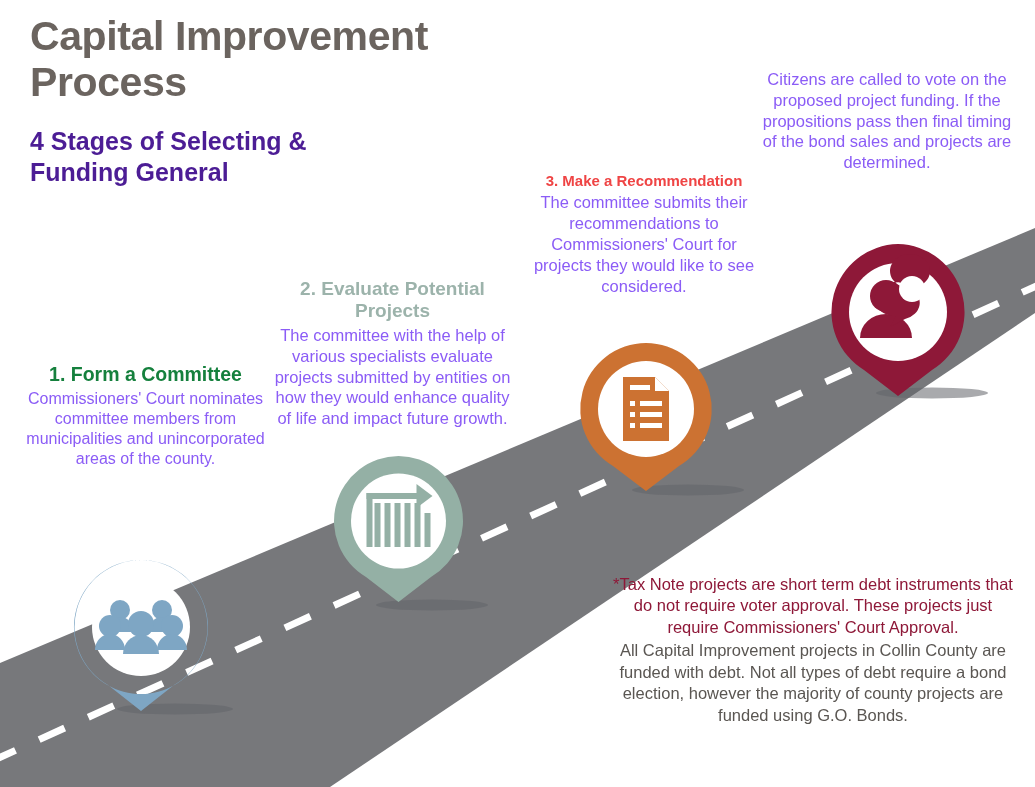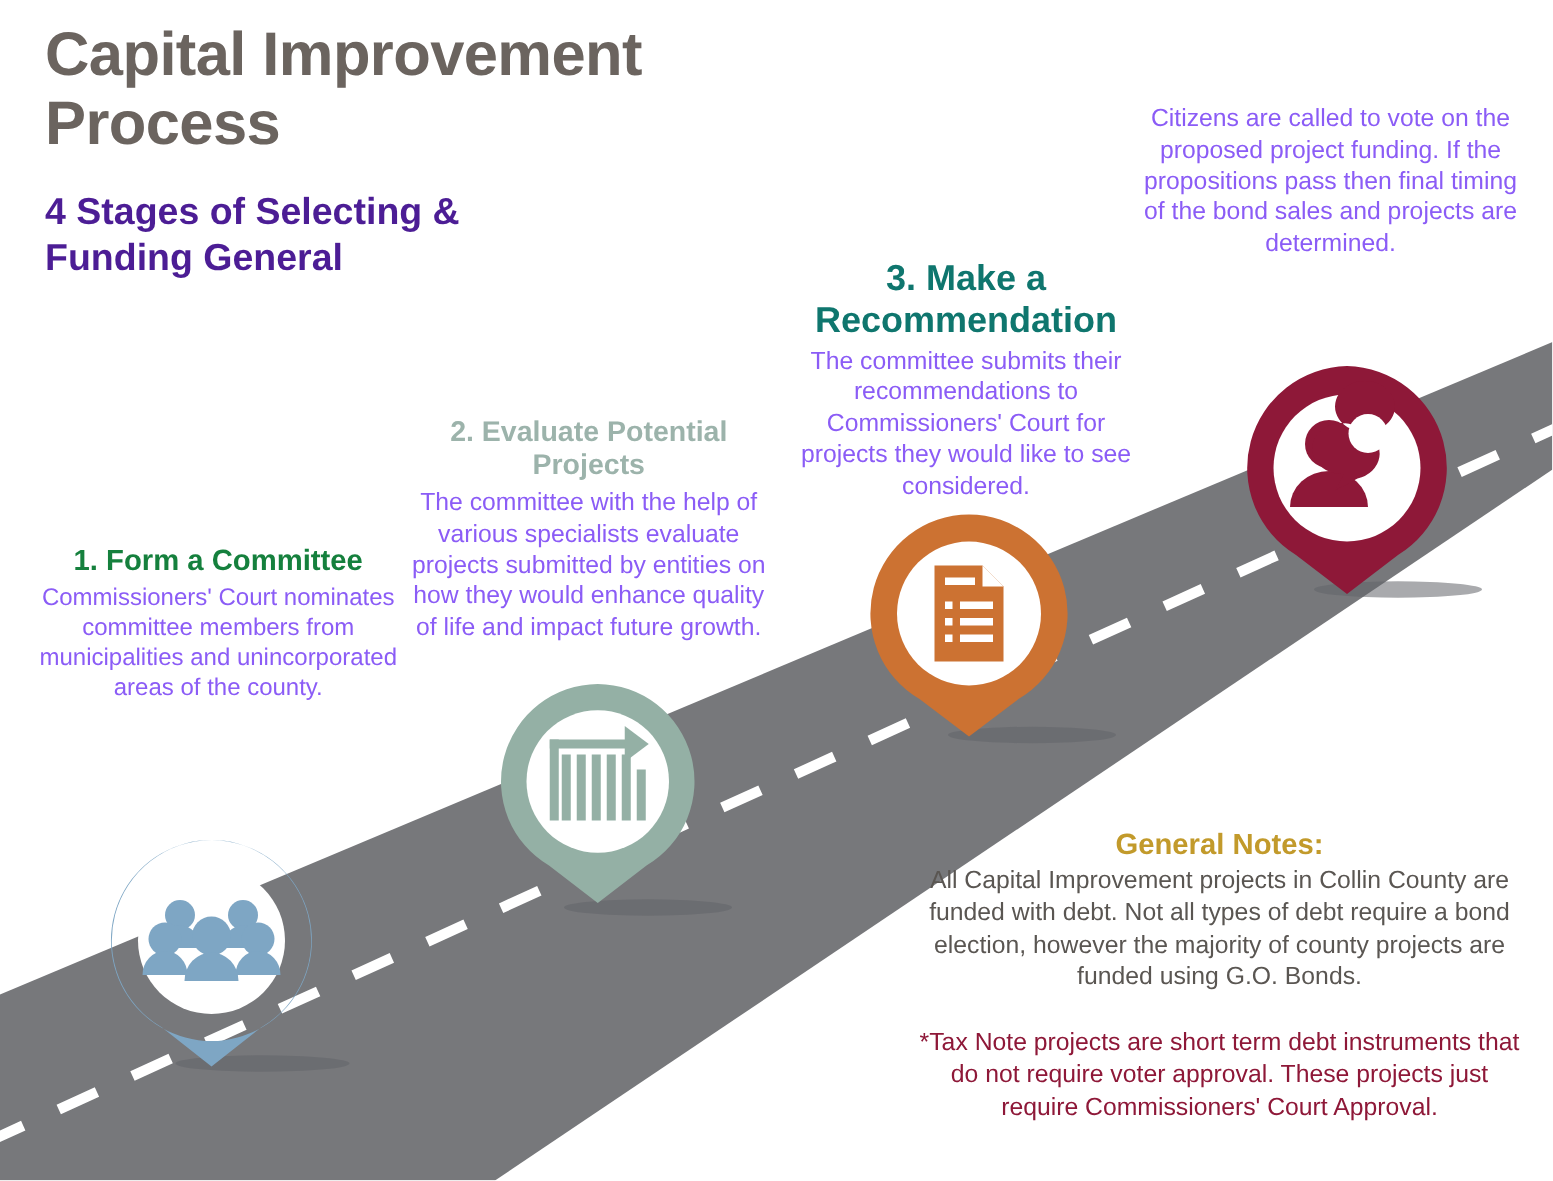--- a/index.html
+++ b/index.html
@@ -40,21 +40,21 @@
 
   #stage1-text { left: 24px;  top: 363px; width: 243px; }
   #stage1-text .stage-heading { font-size: 19.5px; color: #15803d; }
   #stage1-text .stage-body { font-size: 16px; }
 
   #stage2-text { left: 267px; top: 278px; width: 251px; }
   #stage2-text .stage-heading { font-size: 19px; color: #9CB3AB; }
   #stage2-text .stage-body { font-size: 16.5px; }
 
   #stage3-text { left: 533px; top: 172px; width: 222px; }
-  #stage3-text .stage-heading { font-size: 24px; color: #0f766e; }
+  #stage3-text .stage-heading { font-size: 15px; color: #ef4444; }
   #stage3-text .stage-body { font-size: 16.5px; }
 
   #stage4-text { left: 757px; top: 66px; width: 260px; }
   #stage4-text .stage-heading { font-size: 19.5px; color: #8E1838; }
   #stage4-text .stage-body { font-size: 16.5px; }
 
   
   .pin { position: absolute; z-index: 7; }
   .pin svg { display: block; overflow: visible; }
 
@@ -193,18 +193,17 @@
         <path d="M-38 26 a26 24 0 0 1 52 0 z"></path>
 
         <path d="M12 -24 a20 17 0 1 1 0.01 0 Z
                  M12 -24 a20 17 0 1 0 -14 28 l-6 11 l15 -8 a20 17 0 0 0 5 -31 Z" fill="#8E1838"></path>
         <circle cx="14" cy="-23" r="13" fill="#FFFFFF"></circle>
       </g>
     </svg>
   </div>
 
   <div id="notes-block">
-    <div id="notes-title">General Notes:</div>
+    <div id="notes-footnote">*Tax Note projects are short term debt instruments that do not require voter approval.  These projects just require Commissioners' Court Approval.</div>
     <div id="notes-body">All Capital Improvement projects in Collin County are funded with debt.  Not all types of debt require a bond election, however the majority of county projects are funded using G.O. Bonds.</div>
-    <div id="notes-footnote">*Tax Note projects are short term debt instruments that do not require voter approval.  These projects just require Commissioners' Court Approval.</div>
   </div>
 
 </div>
 
 </body></html>

